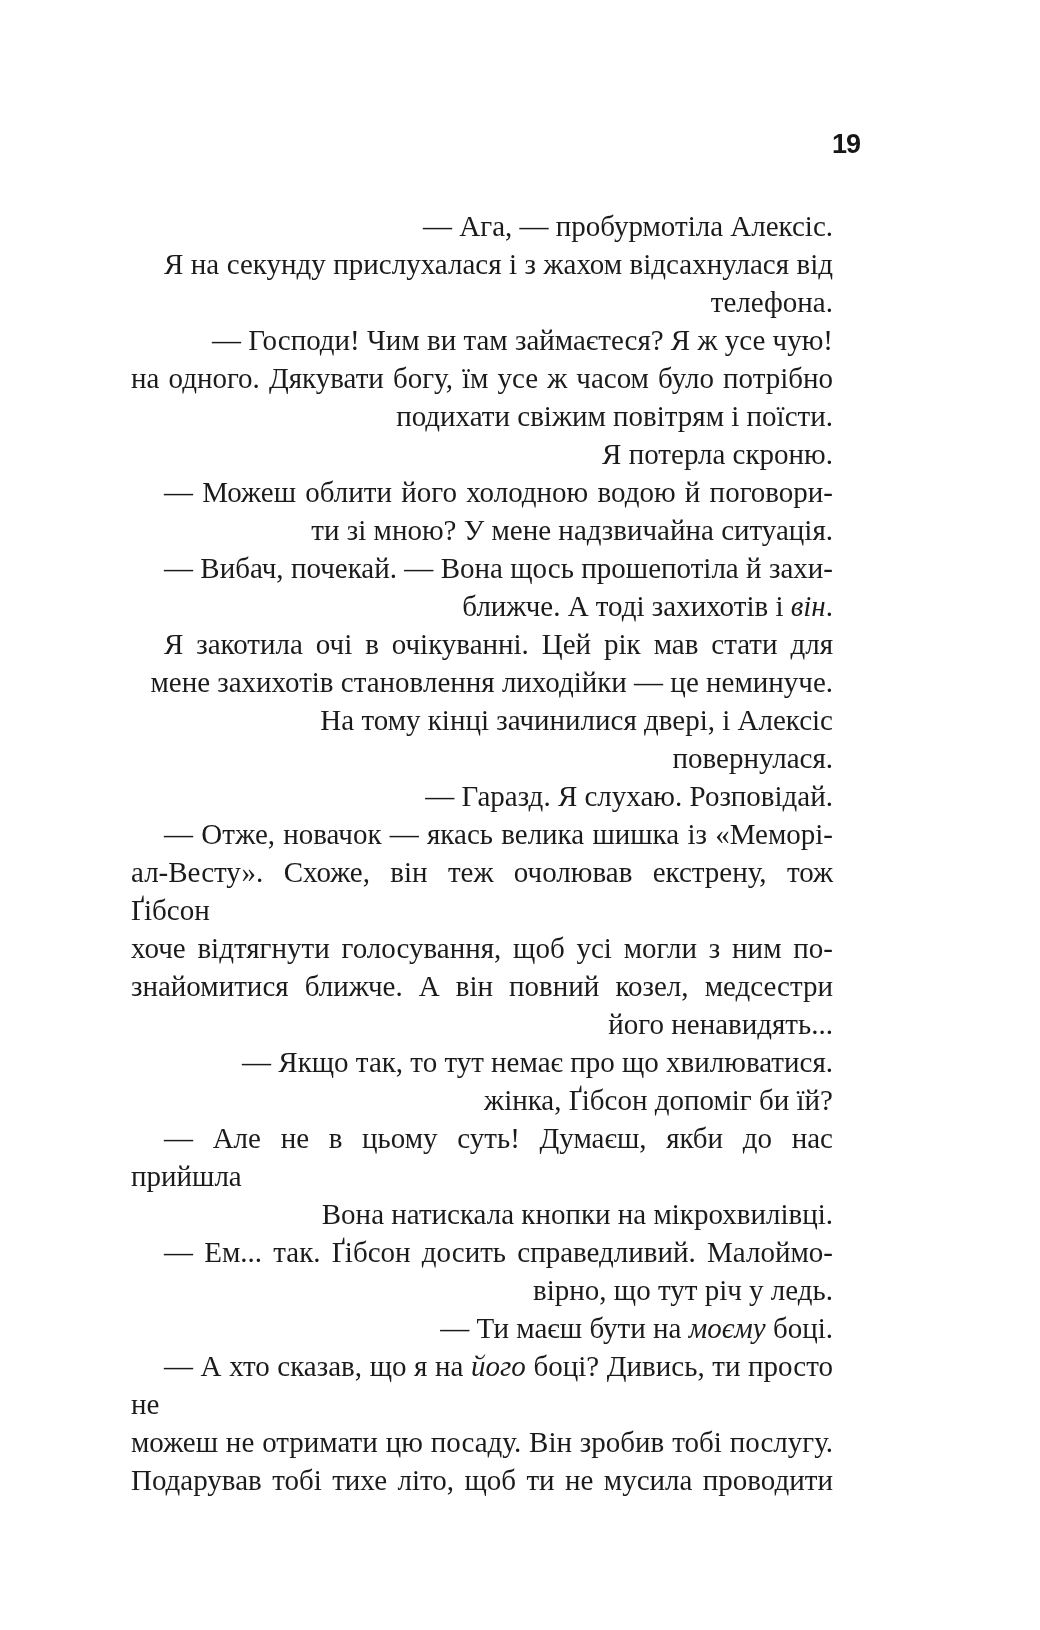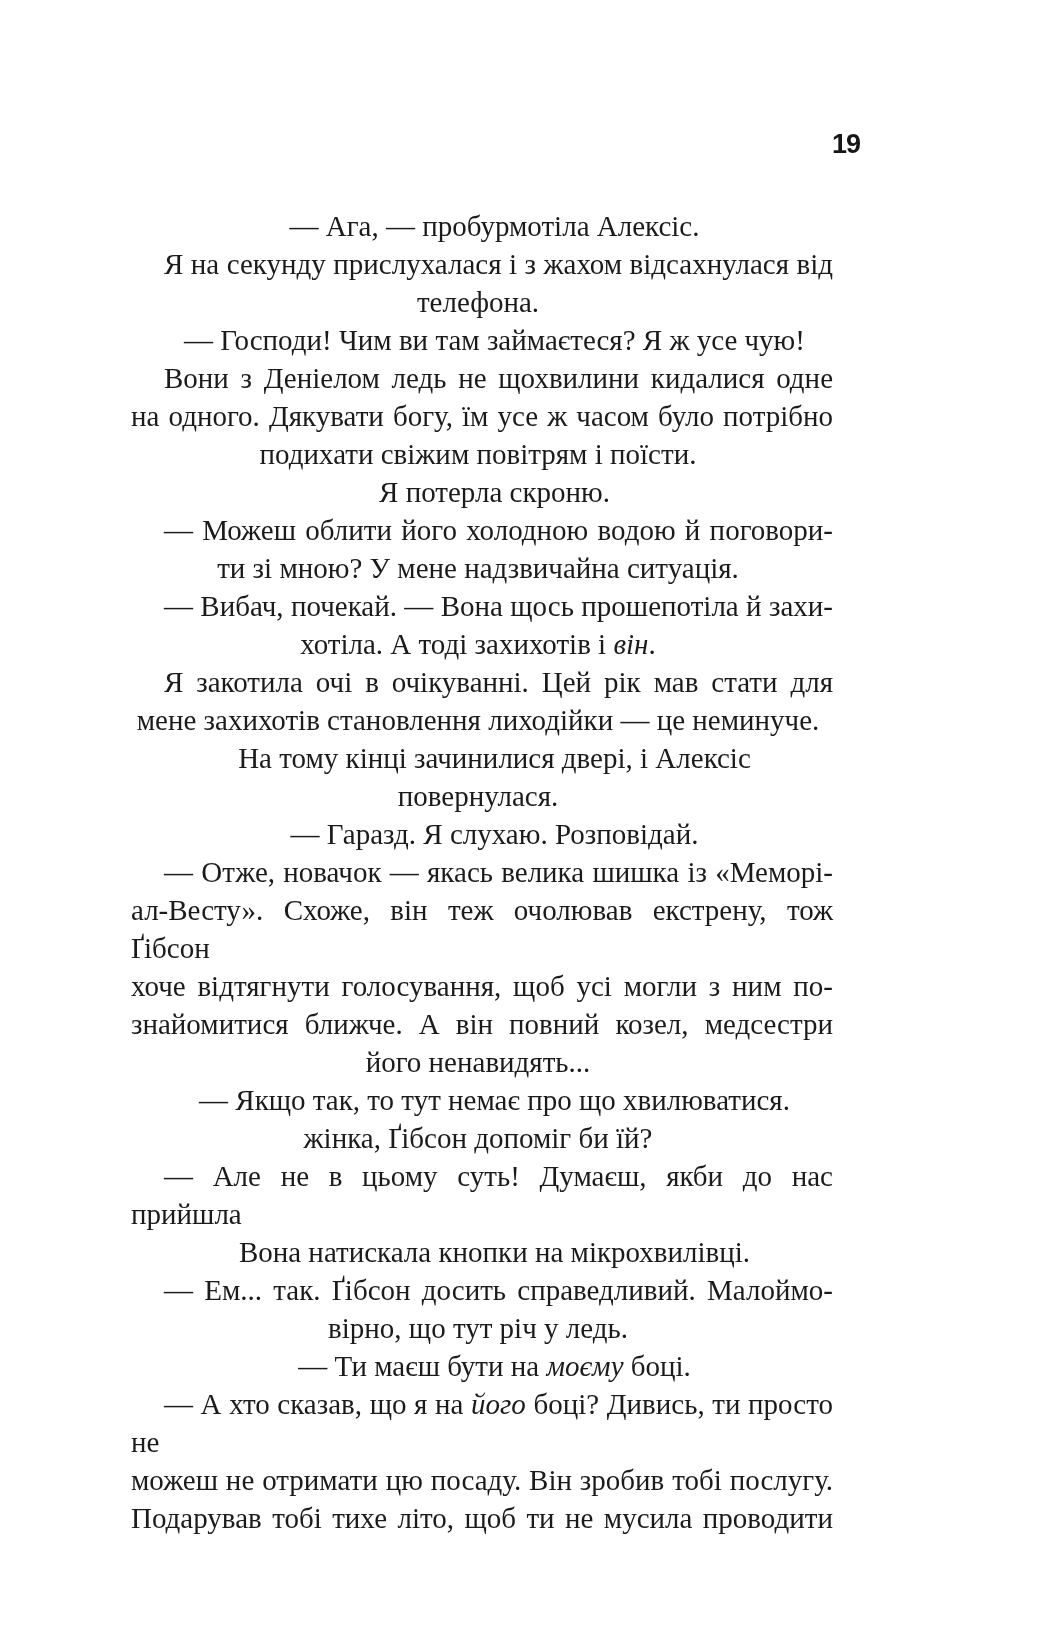--- a/index.html
+++ b/index.html
@@ -31,21 +31,21 @@
   .text-column {
     position: absolute;
     left: 123px;
     top: 207px;
     width: 710px;
     font-size: 29px;
     line-height: 38px;
   }
   .para { margin: 0; padding: 0; }
   .line {
-    text-align: center;
+    text-align: right;
     white-space: normal;
   }
   .line.j {
     text-align: justify;
     text-align-last: justify;
     margin-left: 8px;
   }
   .line.first {
     text-indent: 33px;
   }
@@ -61,34 +61,33 @@
         <div class="line first"><span>— Ага, — пробурмотіла Алексіс.</span></div>
       </div>
       <div class="para">
         <div class="line j first"><span>Я на секунду прислухалася і з жахом відсахнулася від</span></div>
         <div class="line"><span>телефона.</span></div>
       </div>
       <div class="para">
         <div class="line first"><span>— Господи! Чим ви там займаєтеся? Я ж усе чую!</span></div>
       </div>
       <div class="para">
-        <div class="line j first"><span>Вони з Деніелом ледь не щохвилини кидалися одне</span></div>
         <div class="line j"><span>на одного. Дякувати богу, їм усе ж часом було потрібно</span></div>
         <div class="line"><span>подихати свіжим повітрям і поїсти.</span></div>
       </div>
       <div class="para">
         <div class="line first"><span>Я потерла скроню.</span></div>
       </div>
       <div class="para">
         <div class="line j first"><span>— Можеш облити його холодною водою й поговори-</span></div>
         <div class="line"><span>ти зі мною? У мене надзвичайна ситуація.</span></div>
       </div>
       <div class="para">
         <div class="line j first"><span>— Вибач, почекай. — Вона щось прошепотіла й захи-</span></div>
-        <div class="line"><span>хотіла. А тоді захихотів і </span><span class="it">він</span><span>.</span></div>
+        <div class="line"><span>ближче. А тоді захихотів і </span><span class="it">він</span><span>.</span></div>
       </div>
       <div class="para">
         <div class="line j first"><span>Я закотила очі в очікуванні. Цей рік мав стати для</span></div>
         <div class="line"><span>мене захихотів становлення лиходійки — це неминуче.</span></div>
       </div>
       <div class="para">
         <div class="line first"><span>На тому кінці зачинилися двері, і Алексіс повернулася.</span></div>
       </div>
       <div class="para">
         <div class="line first"><span>— Гаразд. Я слухаю. Розповідай.</span></div>

